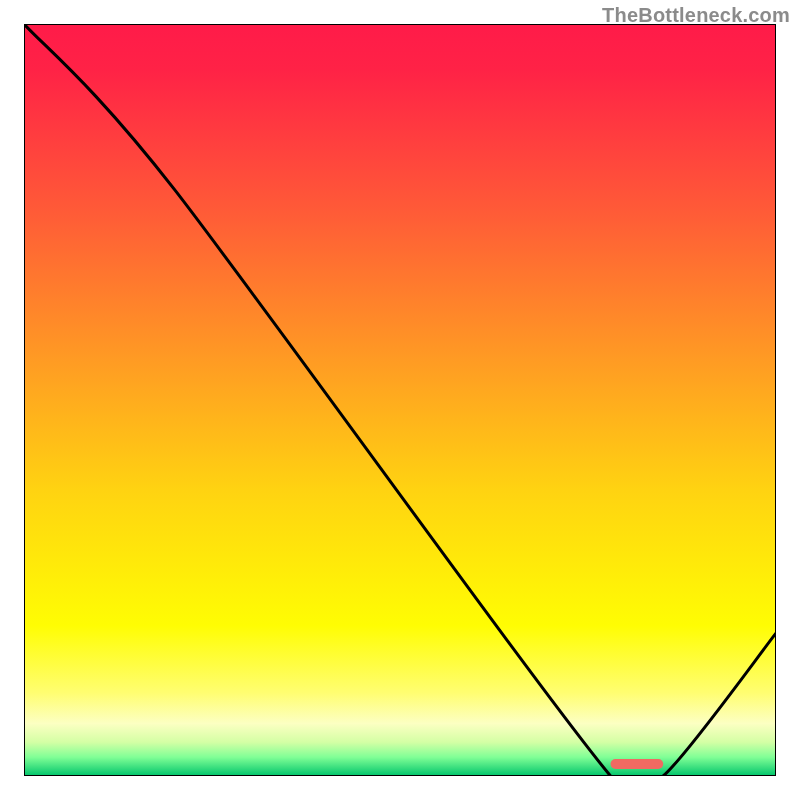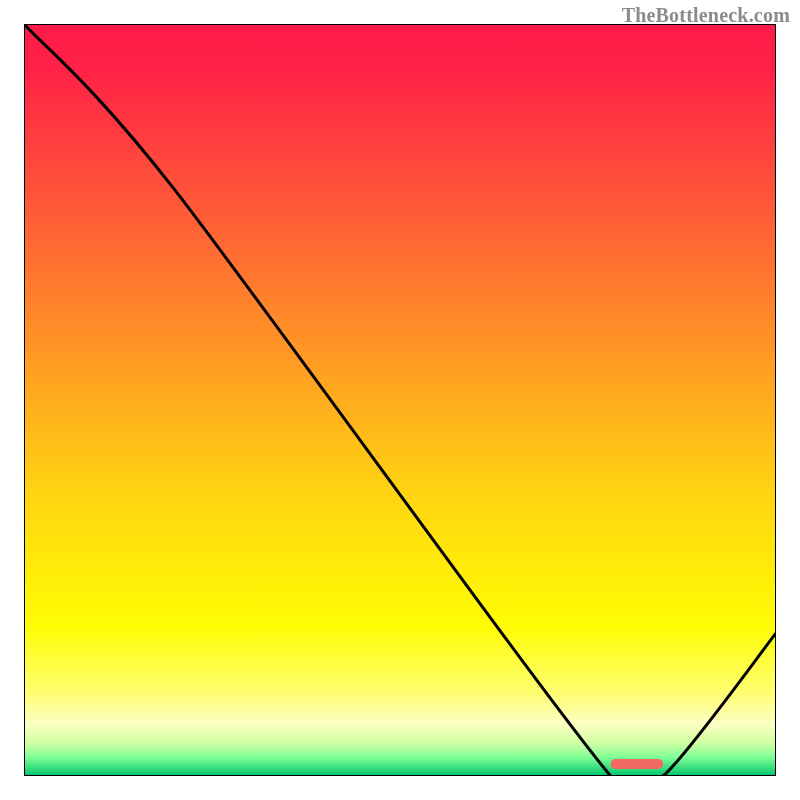--- a/index.html
+++ b/index.html
@@ -12,21 +12,21 @@
   }
   .container {
     position: relative;
     width: 800px;
     height: 800px;
   }
   .attribution {
     position: absolute;
     top: 4px;
     right: 10px;
-    font-family: Liberation Serif, serif;
+    font-family: Liberation Sans, sans-serif;
     font-size: 20px;
     font-weight: bold;
     color: #8b8b8b;
     letter-spacing: 0.2px;
   }
   .plot {
     position: absolute;
     left: 24px;
     top: 24px;
     width: 752px;

